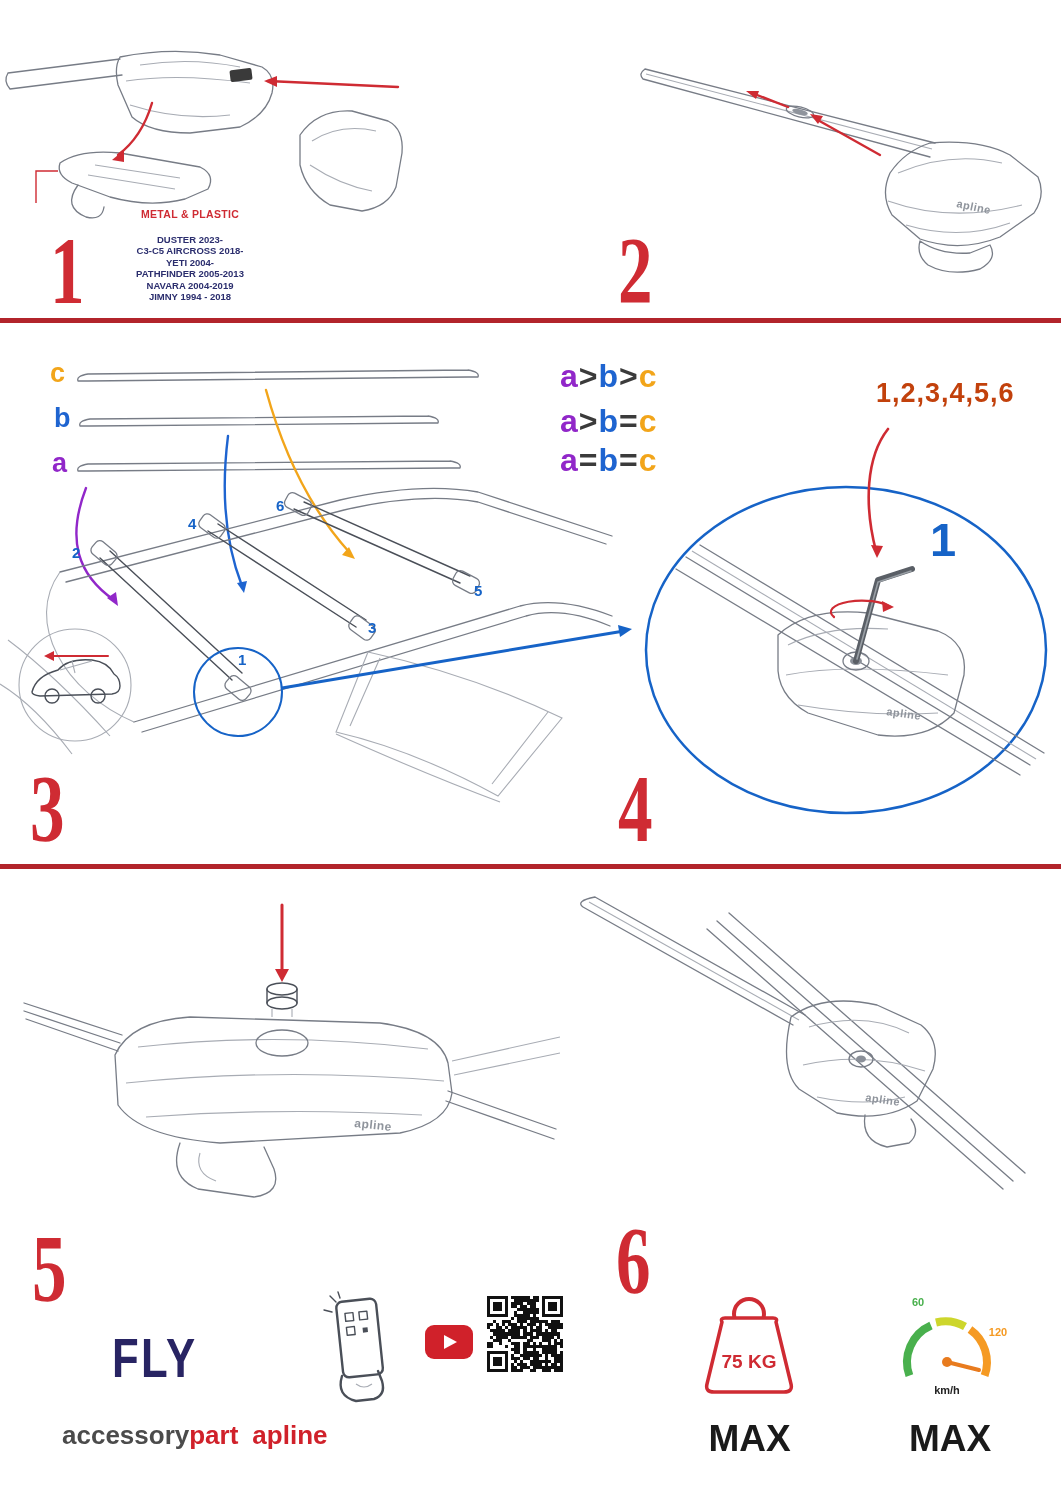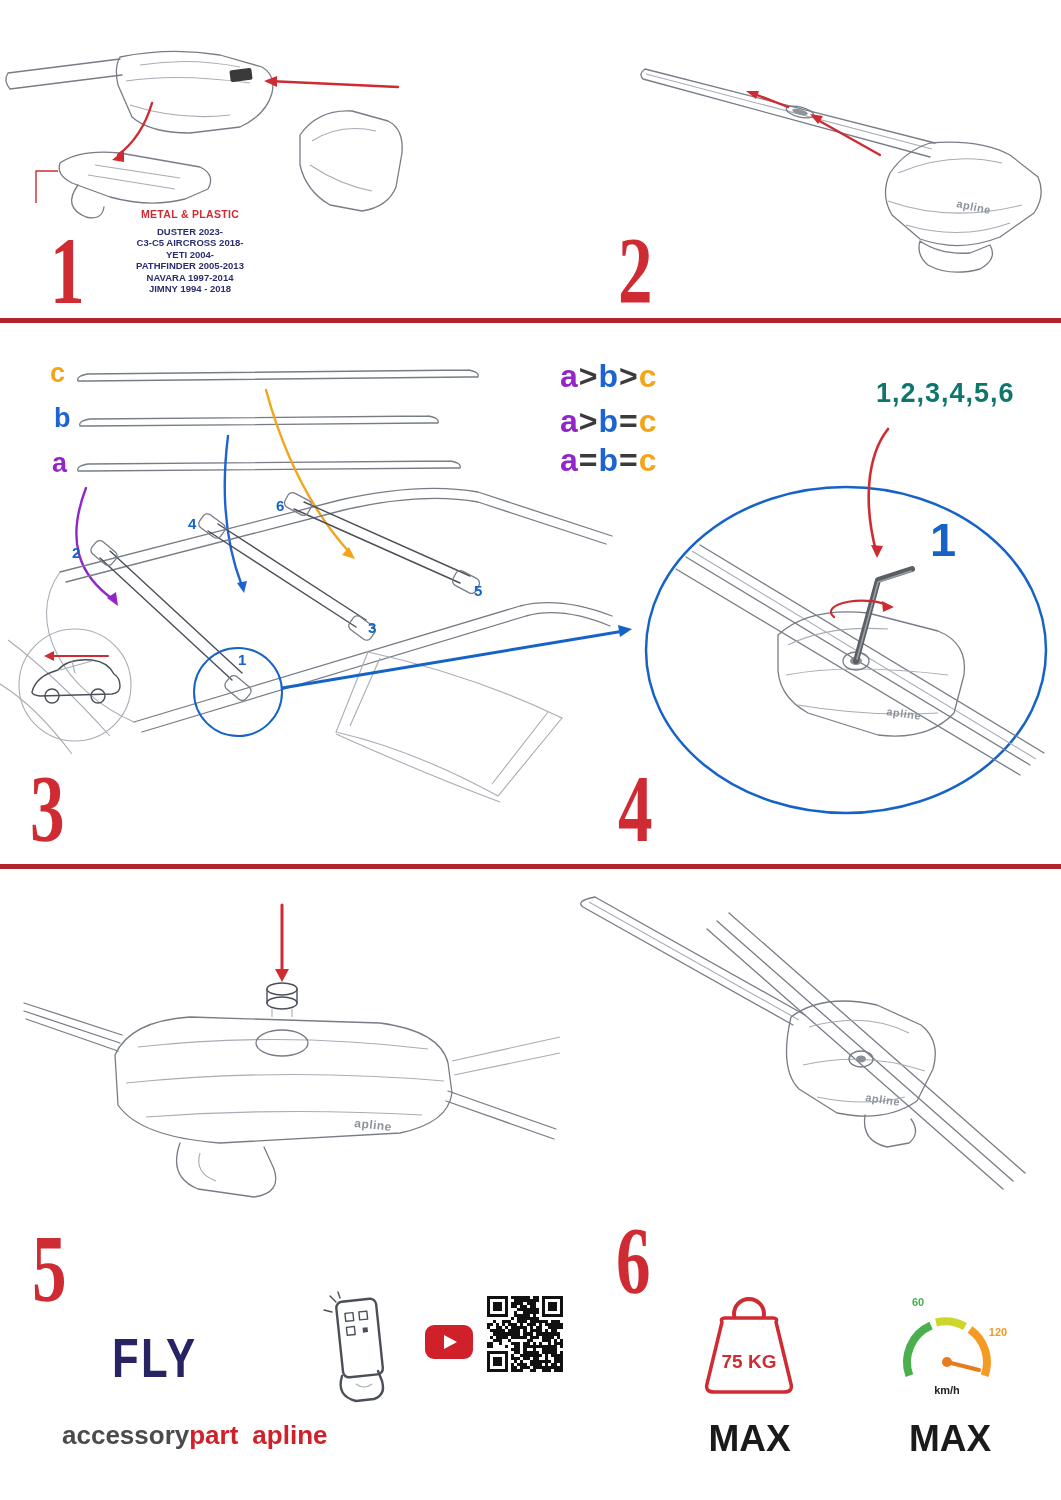--- a/index.html
+++ b/index.html
@@ -9,29 +9,29 @@
 
   .divider { position:absolute; left:0; width:1061px; height:5px; background:#b2242b; }
 
   .sn { position:absolute; font-family:"Liberation Serif", serif; font-weight:bold;
         font-size:96px; line-height:0.82; color:#cf2b33;
         transform:scaleX(0.72); transform-origin:left top; }
 
   
   .models { position:absolute; left:100px; top:209px; width:180px; text-align:center;
             color:#2b2e6e; font-size:9.5px; line-height:11.5px; font-weight:bold; }
-  .material { color:#cf2b33; font-size:10.5px; margin-bottom:5px; letter-spacing:.3px; }
+  .material { color:#cf2b33; font-size:10.5px; margin-bottom:13px; letter-spacing:.3px; }
 
   
   .bar-label { position:absolute; font-size:27px; font-weight:bold; line-height:1; }
   .legend-row { position:absolute; font-size:32px; font-weight:bold; letter-spacing:1px; line-height:1; }
   .c-a { color:#9127c9; } .c-b { color:#1e64d0; } .c-c { color:#f2a51a; } .c-op { color:#3b3b3b; }
 
   .roofnum { position:absolute; color:#1663c7; font-weight:bold; font-size:15px; line-height:1; }
-  .seq { position:absolute; left:876px; top:380px; color:#0f766e; font-weight:bold;
+  .seq { position:absolute; left:876px; top:380px; color:#c2410c; font-weight:bold;
          font-size:27px; letter-spacing:1px; line-height:1; }
   .callout-1 { position:absolute; left:930px; top:516px; color:#1663c7; font-weight:bold;
                font-size:47px; line-height:1; }
 
   
   .fly { position:absolute; left:112px; top:1330px; color:#282463; font-weight:bold;
          font-size:56px; letter-spacing:3px; transform:scaleX(0.78); transform-origin:left top; line-height:1; }
   .brand { position:absolute; left:62px; top:1422px; font-size:26px; font-weight:bold; line-height:1; }
   .brand .b-gray { color:#4b4b4b; }
   .brand .b-red { color:#d0212a; }
@@ -96,21 +96,21 @@
       </g>
       <path class="redthin" d="M58,126 L36,126 L36,158"></path>
     </svg>
 
     <div class="models">
       <div class="material">METAL &amp; PLASTIC</div>
       <div>DUSTER 2023-</div>
       <div>C3-C5 AIRCROSS 2018-</div>
       <div>YETI 2004-</div>
       <div>PATHFINDER 2005-2013</div>
-      <div>NAVARA 1997-2014</div>
+      <div>NAVARA 2004-2019</div>
       <div>JIMNY 1994 - 2018</div>
     </div>
     <div class="sn" style="left:50px;top:232px">1</div>
   </section>
 
   <section>
     <svg style="left:630px;top:55px" width="425" height="225" viewBox="0 0 425 225">
 
       <path class="ln" d="M15,14 L305,88 M13,24 L300,102 M15,14 Q8,19 13,24"></path>
       <path class="lnl" d="M16,19 L302,94"></path>

